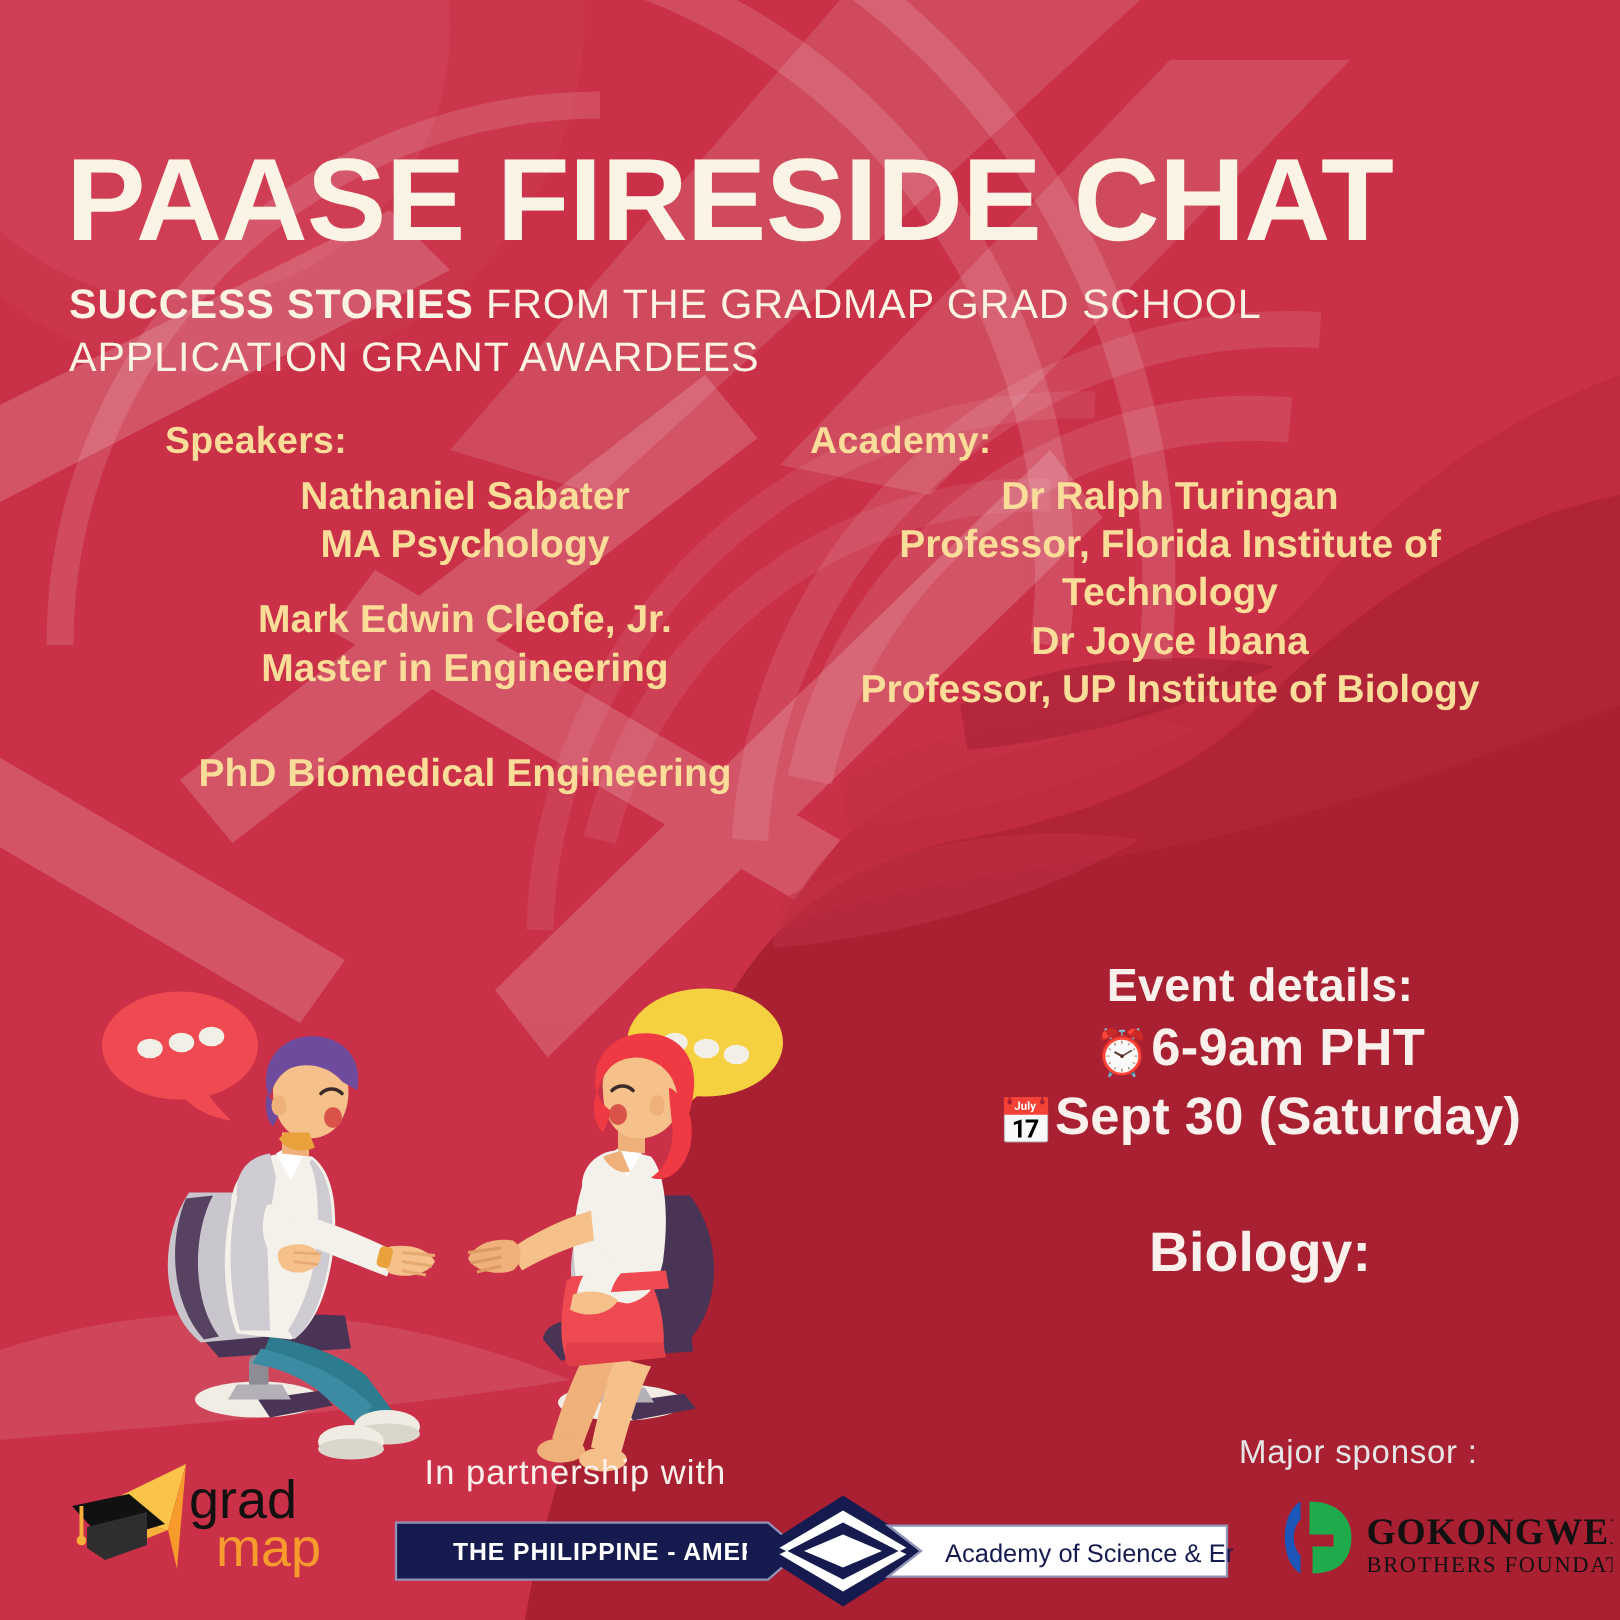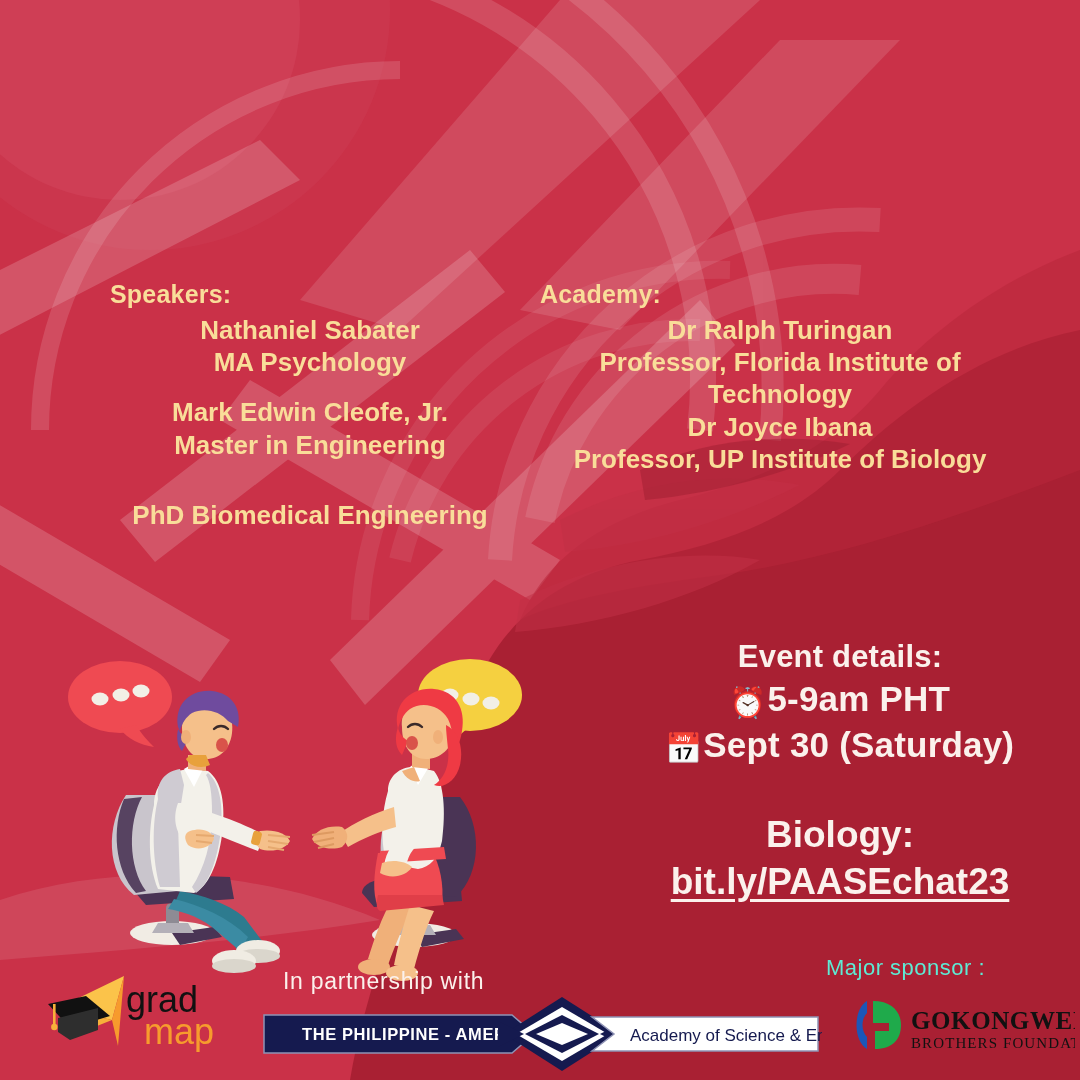--- a/index.html
+++ b/index.html
@@ -183,21 +183,21 @@
     left: 262px;
     top: 995px;
     width: 560px;
     height: 78px;
   }
   .sponsor-label {
     position: absolute;
     left: 826px;
     top: 955px;
     font-size: 22px;
-    color: #5eead4;
+    color: #e5e5e5;
     font-weight: 400;
     letter-spacing: 0.5px;
   }
   .sponsor-logo {
     position: absolute;
     left: 845px;
     top: 995px;
     width: 230px;
     height: 62px;
   }
@@ -271,20 +271,24 @@
           <path d="M 360 620 A 360 360 0 0 1 730 270" stroke-width="18"></path>
         </g>
 
         <g opacity="0.10" fill="#ffffff">
           <path d="M 0 900 C 120 860, 260 870, 380 920 C 260 940, 120 950, 0 960 Z"></path>
         </g>
       </g>
     </svg>
   </div>
 
+  <div class="headline-wrap">
+    <div class="headline">PAASE FIRESIDE CHAT</div>
+    <div class="subhead"><span class="strong">SUCCESS STORIES</span><span> FROM THE GRADMAP GRAD SCHOOL APPLICATION GRANT AWARDEES</span></div>
+  </div>
 
   <div class="people-zone">
 
     <div class="col-heading speakers-heading">Speakers:</div>
     <div class="speaker-col">
       <div class="person sp-gap-1">
         <span class="p-name">Nathaniel Sabater</span>
         <span class="p-affil">MA Psychology</span>
       </div>
       <div class="person sp-gap-3">
@@ -427,27 +431,26 @@
 
         <path d="M 346 72 C 350 68, 356 68, 360 72" stroke="#3a2a2a" stroke-width="2.4" fill="none" stroke-linecap="round"></path>
 
         <ellipse cx="350" cy="88" rx="6" ry="7" fill="#d9534a"></ellipse>
       </g>
     </svg>
   </div>
 
   <div class="event-block">
     <div class="event-title">Event details:</div>
-    <div class="event-line"><span class="emo">⏰</span><span>5-9am PHT</span></div>
+    <div class="event-line"><span class="emo">⏰</span><span>6-9am PHT</span></div>
     <div class="event-line"><span class="emo">📅</span><span>Sept 30 (Saturday)</span></div>
   </div>
 
   <div class="register-block">
     <div class="register-title">Biology:</div>
-    <a class="register-link" href="#">bit.ly/PAASEchat23</a>
   </div>
 
   <div class="gradmap-logo">
     <svg viewBox="0 0 205 82" width="205" height="82" xmlns="http://www.w3.org/2000/svg" aria-hidden="true">
 
       <g>
         <polygon points="84,4 18,36 72,48" fill="#fbc34a"></polygon>
         <polygon points="84,4 72,48 78,74" fill="#f79b2d"></polygon>
         <polygon points="18,36 72,48 42,60" fill="#f7b13a"></polygon>
       </g>

